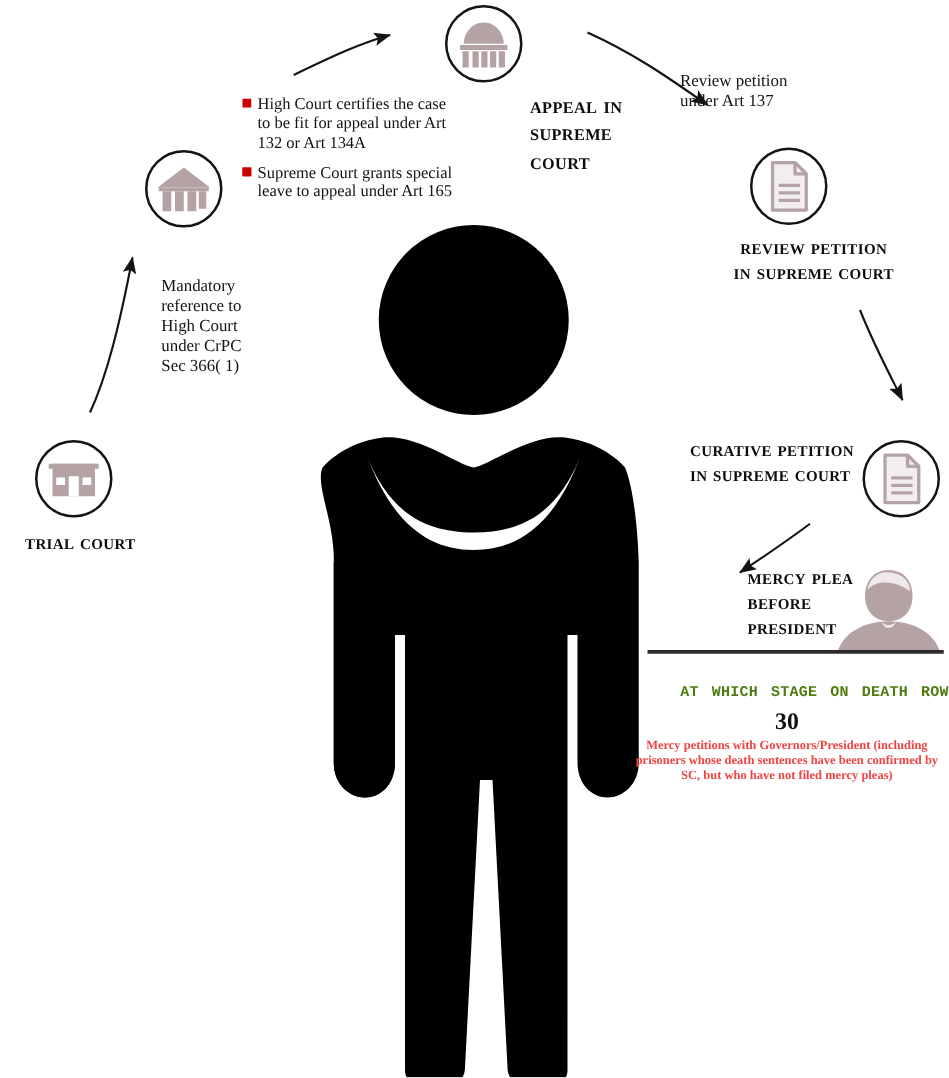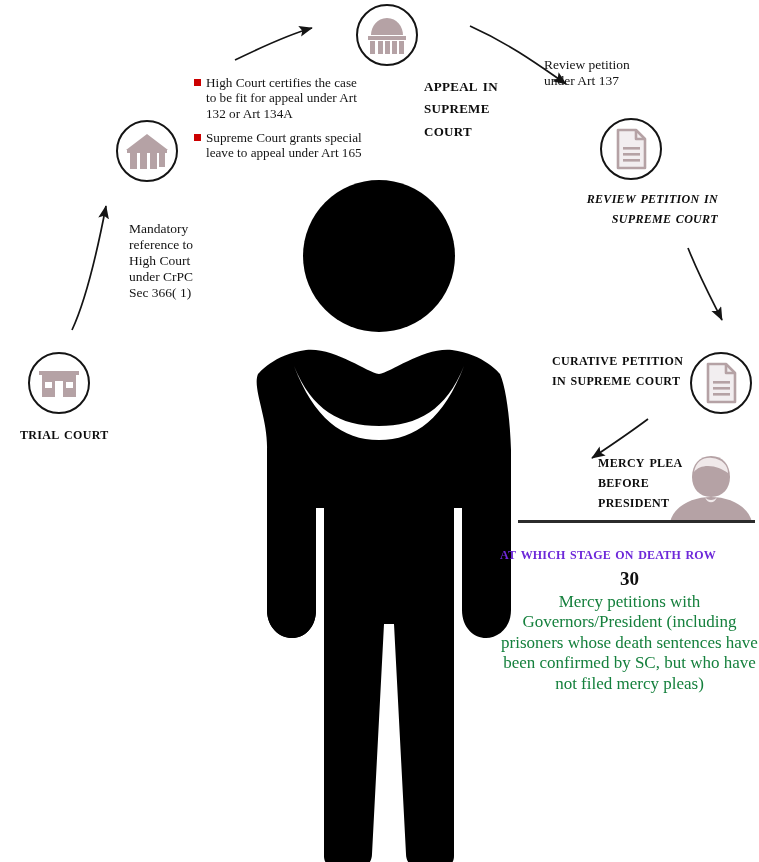--- a/index.html
+++ b/index.html
@@ -75,44 +75,45 @@
 
   
   .figure-svg { display: block; }
 
   
   .divider {
     height: 3px;
     background: #2b2b2b;
   }
   .stats-title {
-    font-family: Liberation Serif, serif;
+    font-family: Liberation Mono, monospace;
     font-weight: bold;
     font-variant: small-caps;
     text-transform: lowercase;
     font-size: 17px;
-    color: #6d28d9;
-    text-align: left;
+    color: #4d7c0f;
+    text-align: right;
     letter-spacing: 0.2px;
   }
   .stats-number {
     font-family: "Liberation Serif", serif;
     font-weight: bold;
     font-size: 19px;
     color: #101010;
     text-align: center;
     margin-top: 4px;
   }
   .stats-desc {
     font-family: "Liberation Serif", serif;
-    font-size: 17px;
+    font-size: 10px;
     line-height: 1.2;
-    color: #15803d;
+    color: #ef4444;
     text-align: center;
     margin-top: 2px;
+    font-weight: bold;
   }
 
   .arrow-layer {
     position: absolute;
     left: 0; top: 0;
     width: 759px; height: 862px;
     pointer-events: none;
   }
 </style>
 </head>
@@ -231,21 +232,21 @@
 
   <div class="abs icon-circle" style="left:600px; top:118px; width:62px; height:62px;">
     <svg width="34" height="42" viewBox="0 0 34 42">
       <path d="M4 2 L22 2 L31 11 L31 40 L4 40 Z" fill="#f2eef0" stroke="#b5a2a5" stroke-width="2.6" stroke-linejoin="round"></path>
       <path d="M22 2 L22 11 L31 11" fill="none" stroke="#b5a2a5" stroke-width="2.6" stroke-linejoin="round"></path>
       <rect x="9" y="19" width="17" height="2.6" fill="#b5a2a5"></rect>
       <rect x="9" y="25" width="17" height="2.6" fill="#b5a2a5"></rect>
       <rect x="9" y="31" width="17" height="2.6" fill="#b5a2a5"></rect>
     </svg>
   </div>
-  <div class="abs stage-label md" style="left:584px; top:188px; width:134px; text-align:right;font-style:italic;">Review petition in Supreme Court</div>
+  <div class="abs stage-label md" style="left:584px; top:188px; width:134px; text-align:center;">Review petition in Supreme Court</div>
 
   <div class="abs icon-circle" style="left:690px; top:352px; width:62px; height:62px;">
     <svg width="34" height="42" viewBox="0 0 34 42">
       <path d="M4 2 L22 2 L31 11 L31 40 L4 40 Z" fill="#f2eef0" stroke="#b5a2a5" stroke-width="2.6" stroke-linejoin="round"></path>
       <path d="M22 2 L22 11 L31 11" fill="none" stroke="#b5a2a5" stroke-width="2.6" stroke-linejoin="round"></path>
       <rect x="9" y="19" width="17" height="2.6" fill="#b5a2a5"></rect>
       <rect x="9" y="25" width="17" height="2.6" fill="#b5a2a5"></rect>
       <rect x="9" y="31" width="17" height="2.6" fill="#b5a2a5"></rect>
     </svg>
   </div>

